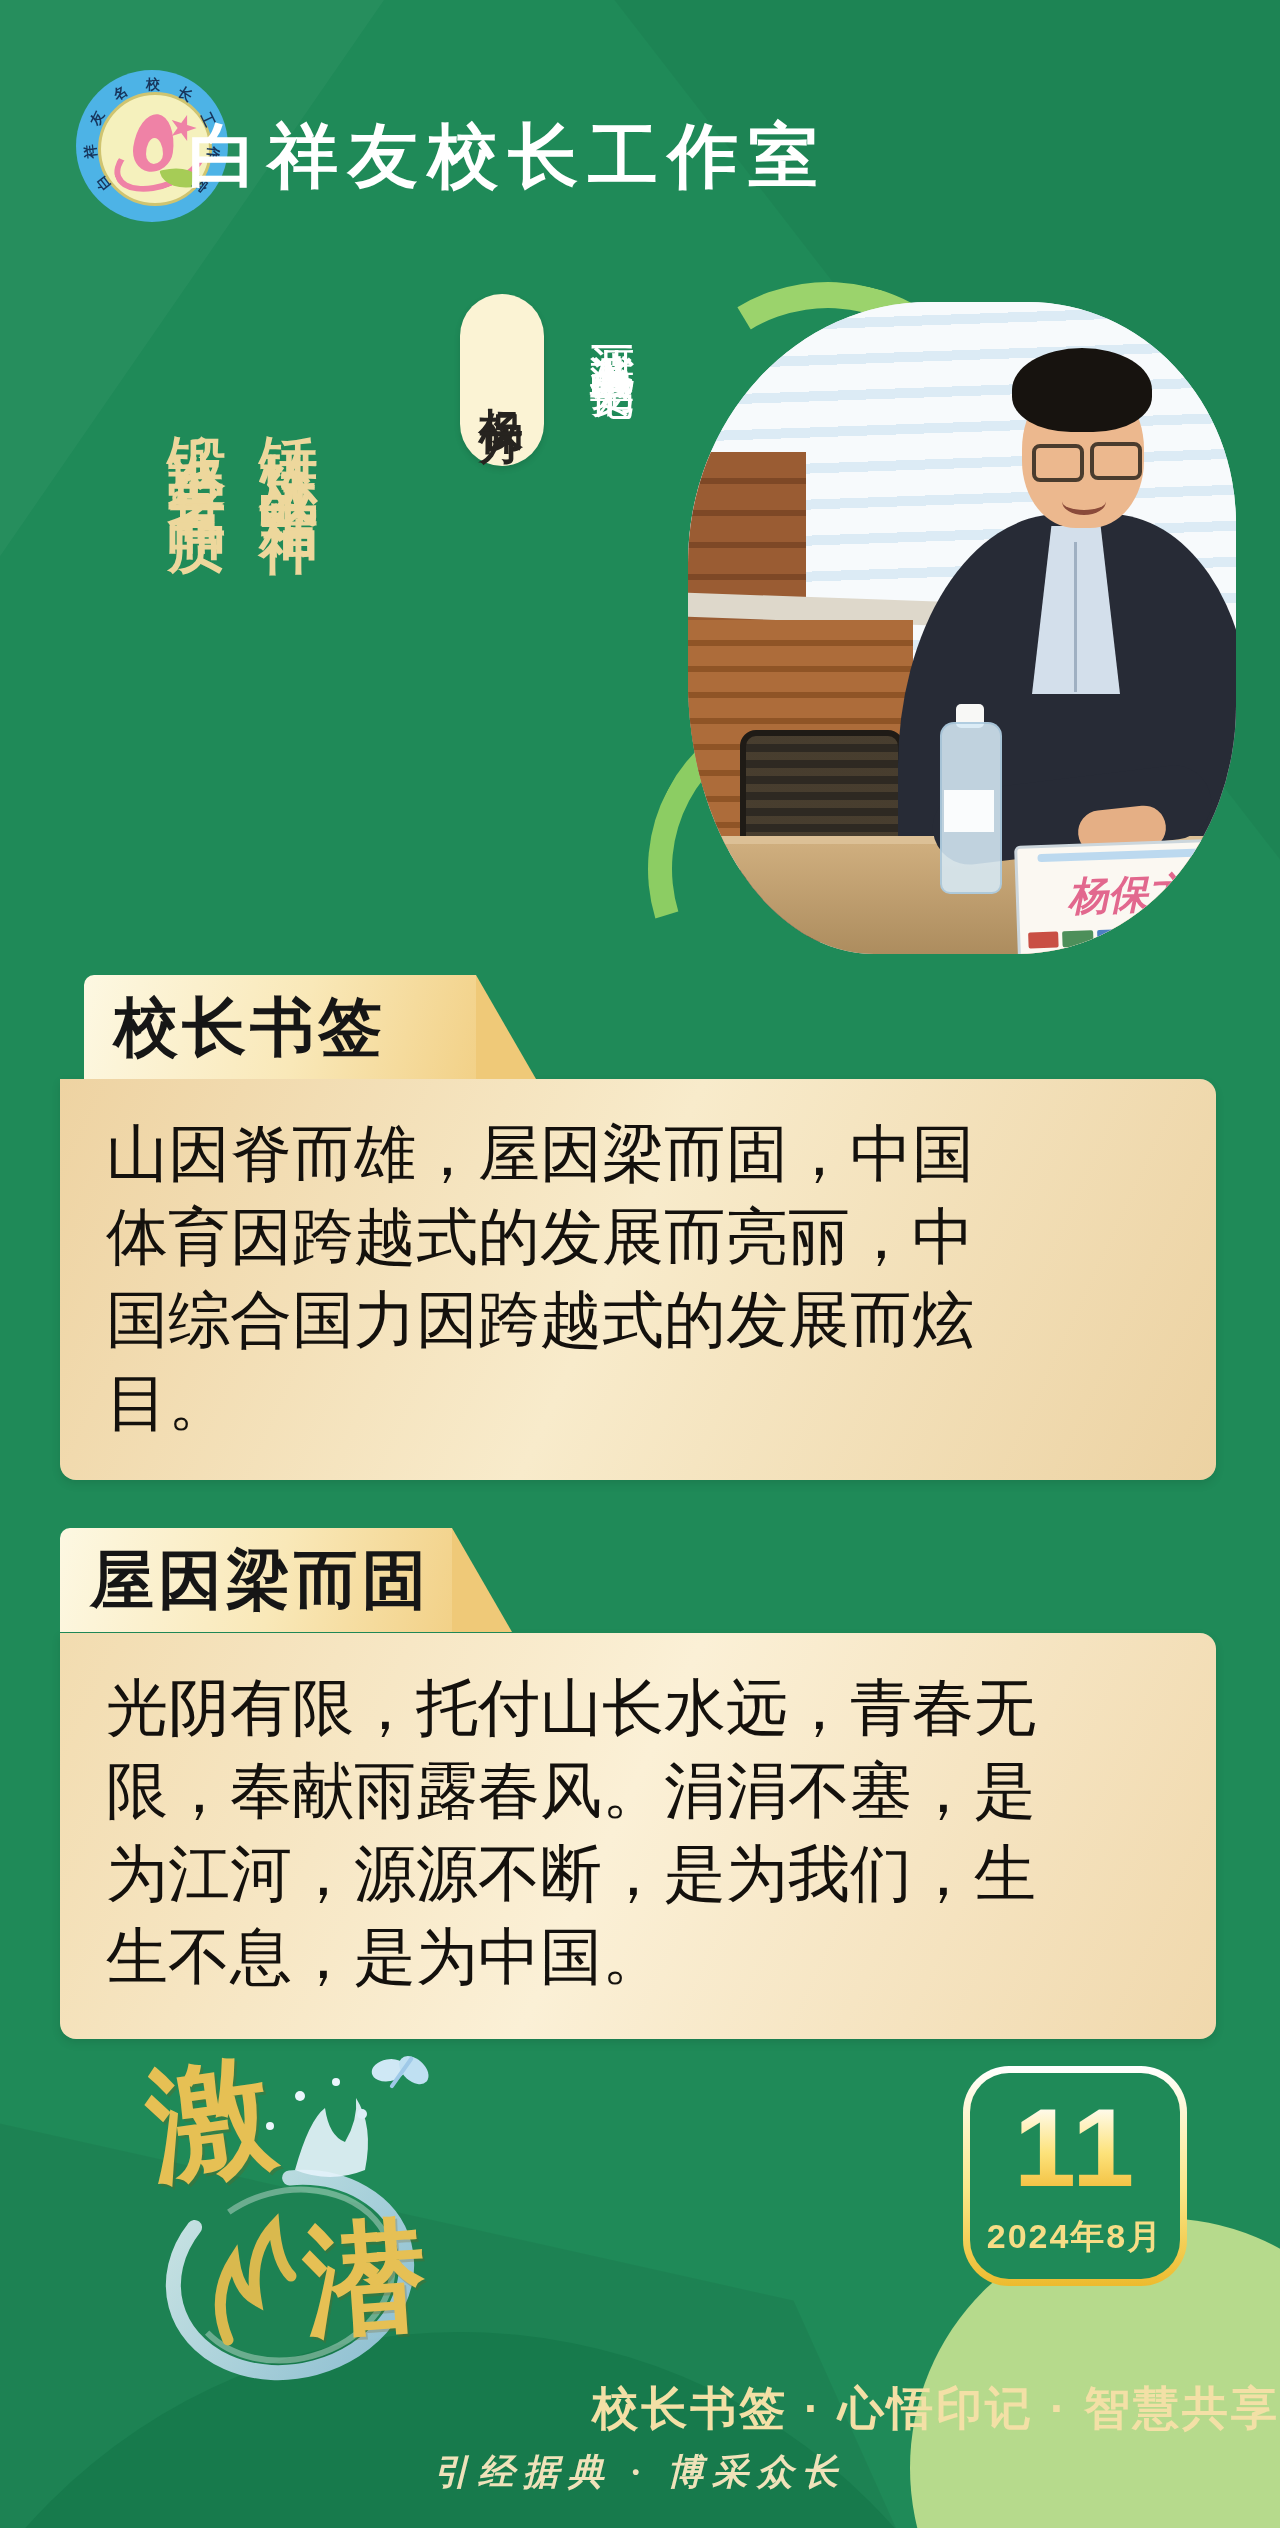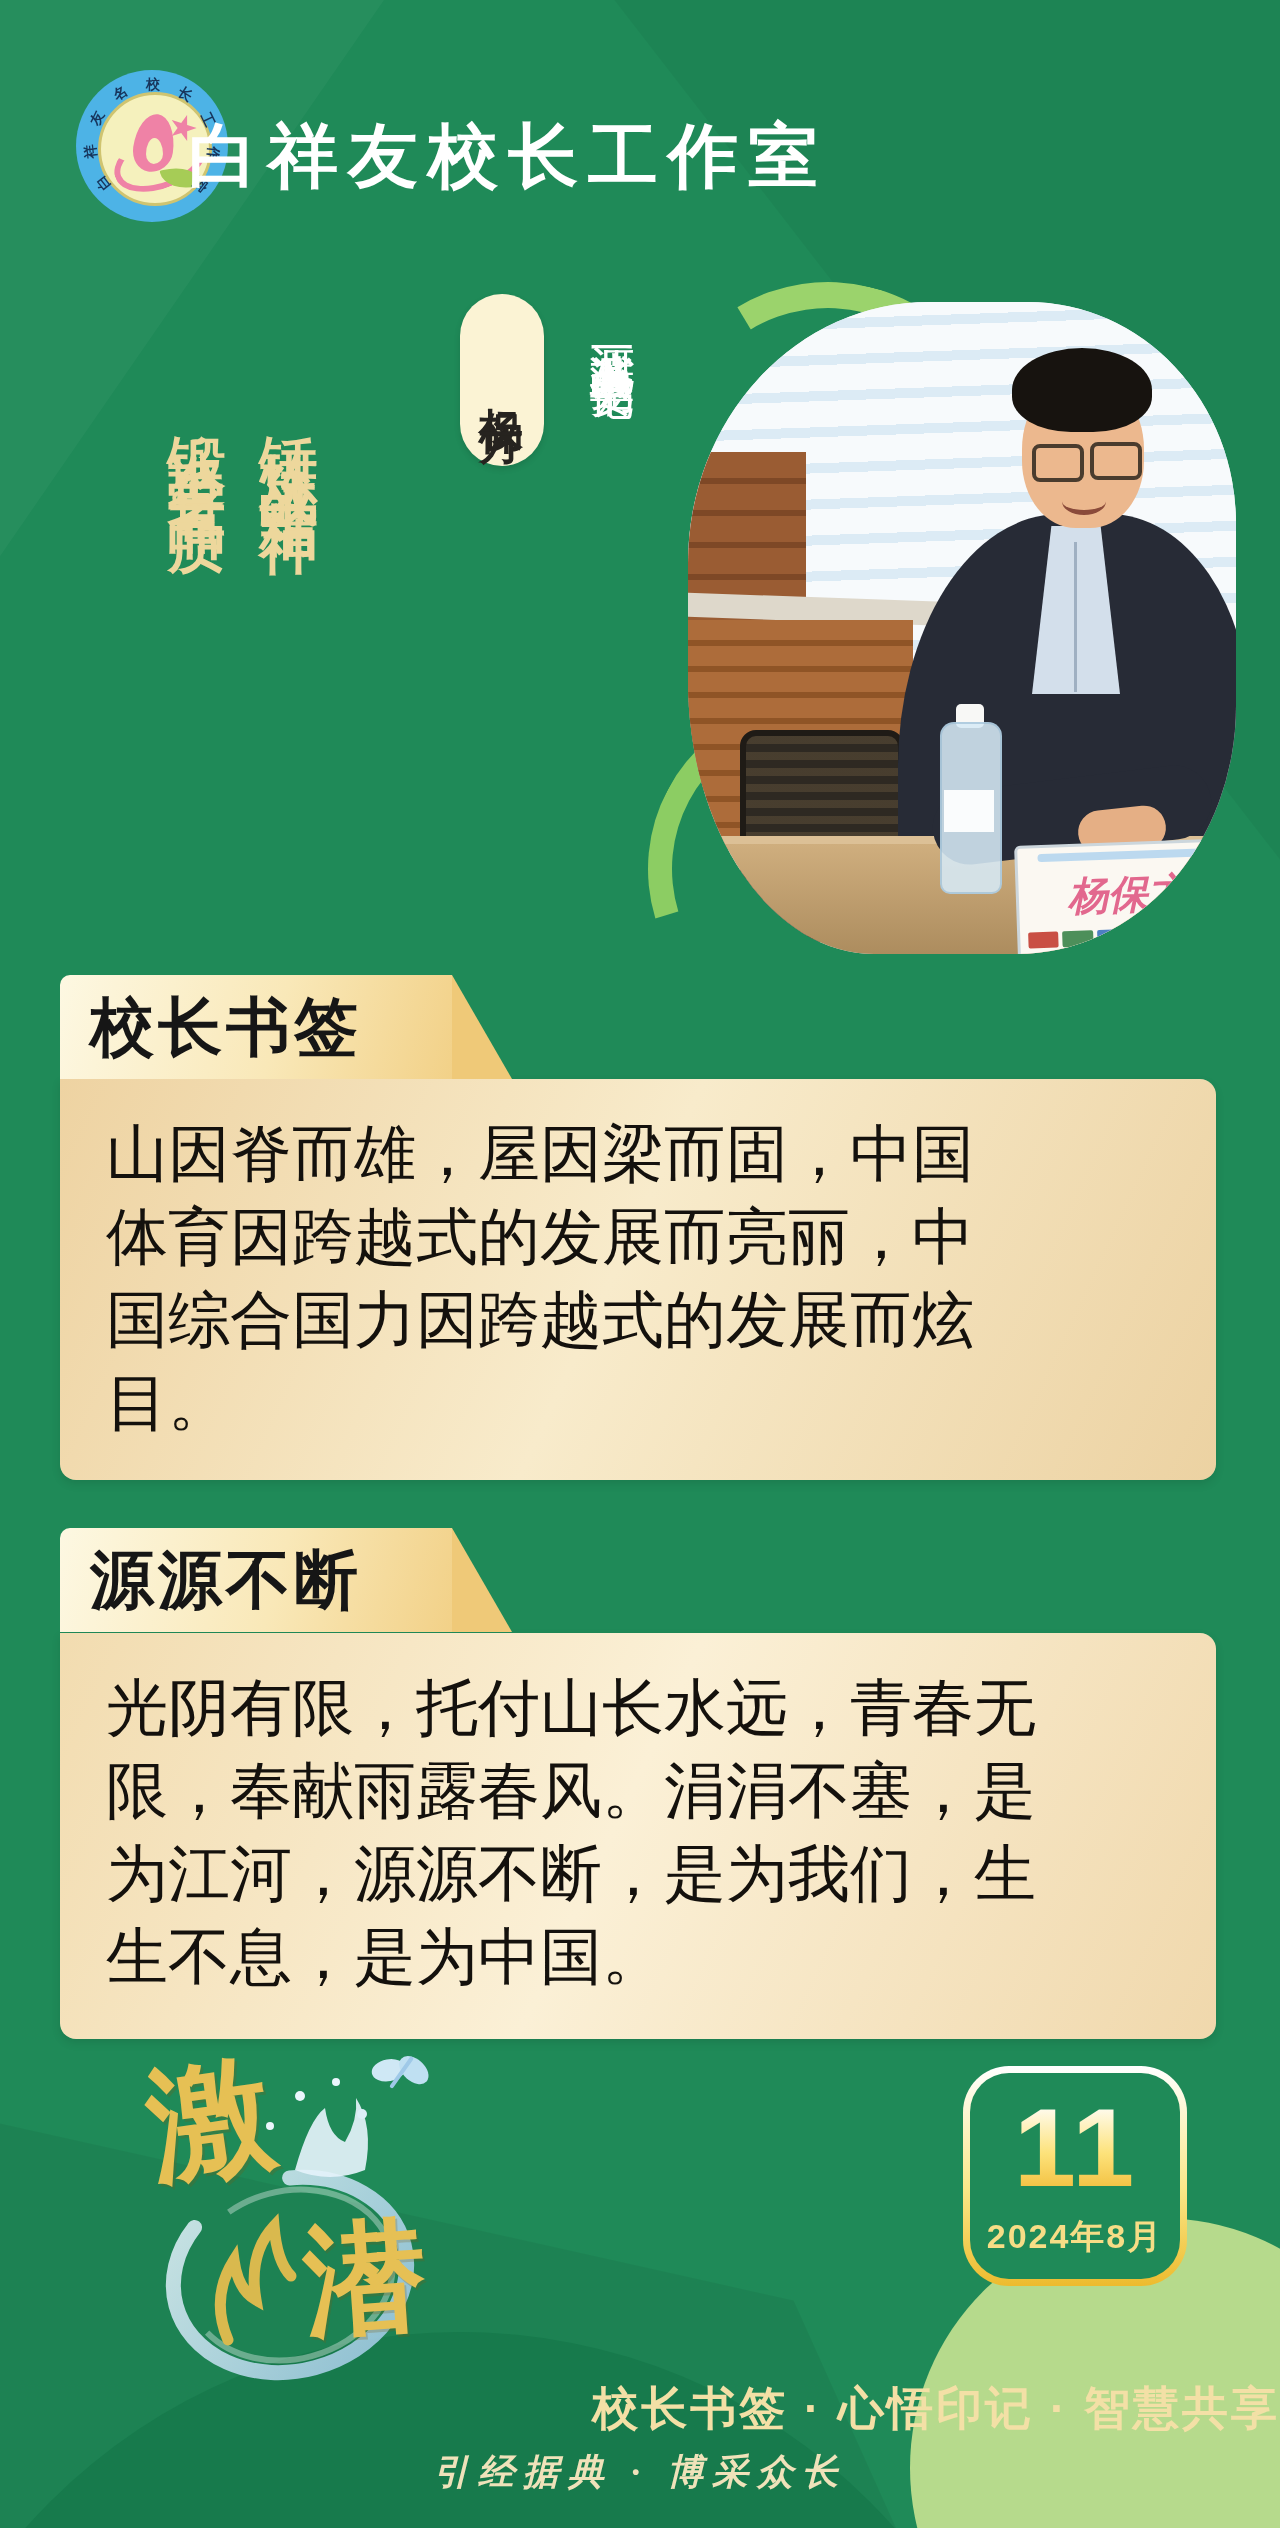--- a/index.html
+++ b/index.html
@@ -91,21 +91,21 @@
   .photo-card-strip i{flex:1;border-radius:2px;}
   .photo-card-topline{position:absolute;left:20px;top:6px;width:178px;height:8px;background:#bcd9ef;border-radius:4px;}
 
   
   .banner{position:absolute;left:60px;width:392px;height:104px;z-index:4;
     background:linear-gradient(105deg,#fdf8e2 0%,#f9e8b8 55%,#f2d188 100%);border-radius:10px 0 0 0;}
   .banner .tail{position:absolute;right:-60px;top:0;width:60px;height:104px;background:#efc978;
     clip-path:polygon(0 0,100% 100%,0 100%);}
   .banner .label{position:absolute;left:30px;top:0;line-height:104px;font-size:64px;font-weight:700;
     color:#161616;letter-spacing:4px;}
-  .banner-1{top:975px;}
+  .banner-1{top:975px;margin-left:24px;}
   .banner-2{top:1528px;}
   .quote-box{position:absolute;left:60px;width:1156px;z-index:3;border-radius:0 16px 16px 16px;
     box-shadow:0 4px 10px rgba(0,0,0,.10);}
   .quote-box-1{top:1079px;height:401px;background:linear-gradient(115deg,#eed3a2 0%,#f8ebcb 48%,#ecd2a2 100%);}
   .quote-box-2{top:1633px;height:406px;background:linear-gradient(115deg,#f2dcb0 0%,#fbf0d6 48%,#f0d8ac 100%);}
   .quote-text{position:absolute;left:46px;top:34px;right:41px;white-space:pre-line;
     font-family:"Liberation Serif","DejaVu Serif",serif;font-size:62px;line-height:1.34;color:#14110d;}
 
   
   .art{position:absolute;left:100px;top:2030px;width:460px;height:430px;z-index:4;}
@@ -214,21 +214,21 @@
   </div>
   <div class="quote-box quote-box-1">
     <div class="quote-text">山因脊而雄，屋因梁而固，中国
 体育因跨越式的发展而亮丽，中
 国综合国力因跨越式的发展而炫
 目。</div>
   </div>
 
   <div class="banner banner-2">
     <div class="tail"></div>
-    <div class="label">源源不断</div>
+    <div class="label">屋因梁而固</div>
   </div>
   <div class="quote-box quote-box-2">
     <div class="quote-text">光阴有限，托付山长水远，青春无
 限，奉献雨露春风。涓涓不塞，是
 为江河，源源不断，是为我们，生
 生不息，是为中国。</div>
   </div>
 
   <div class="art">
     <svg class="art-svg" width="460" height="430" viewBox="0 0 460 430">

